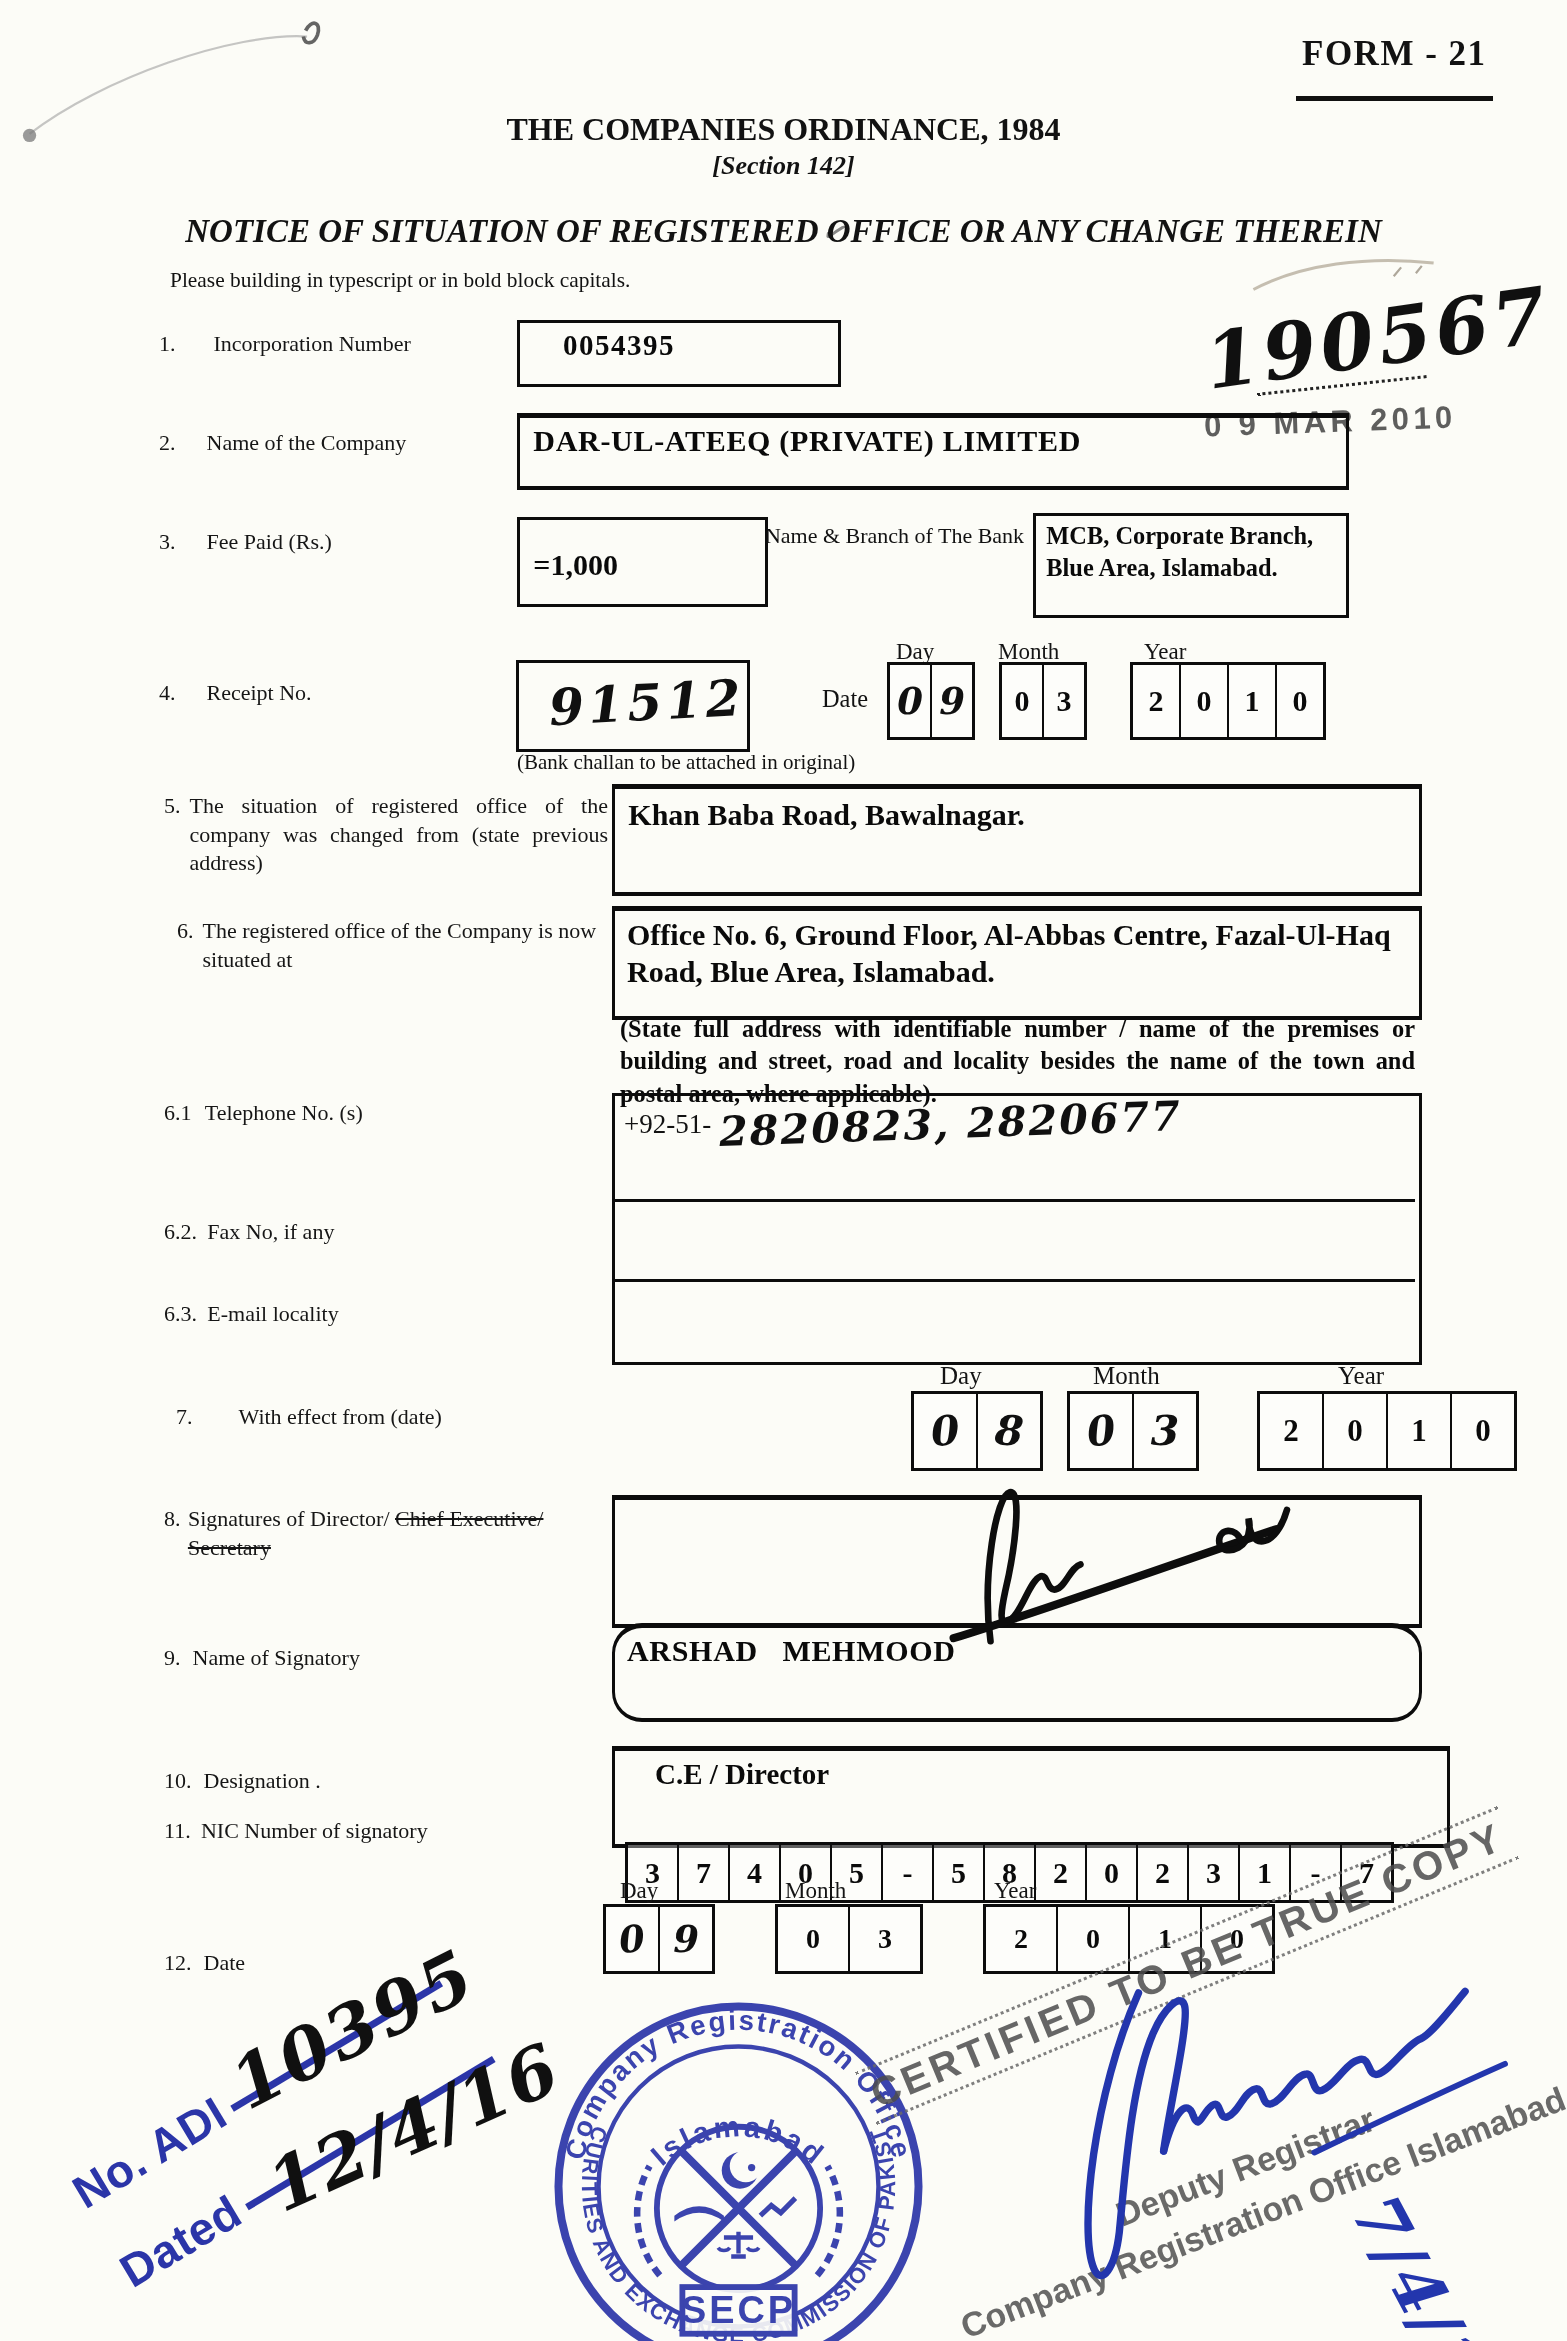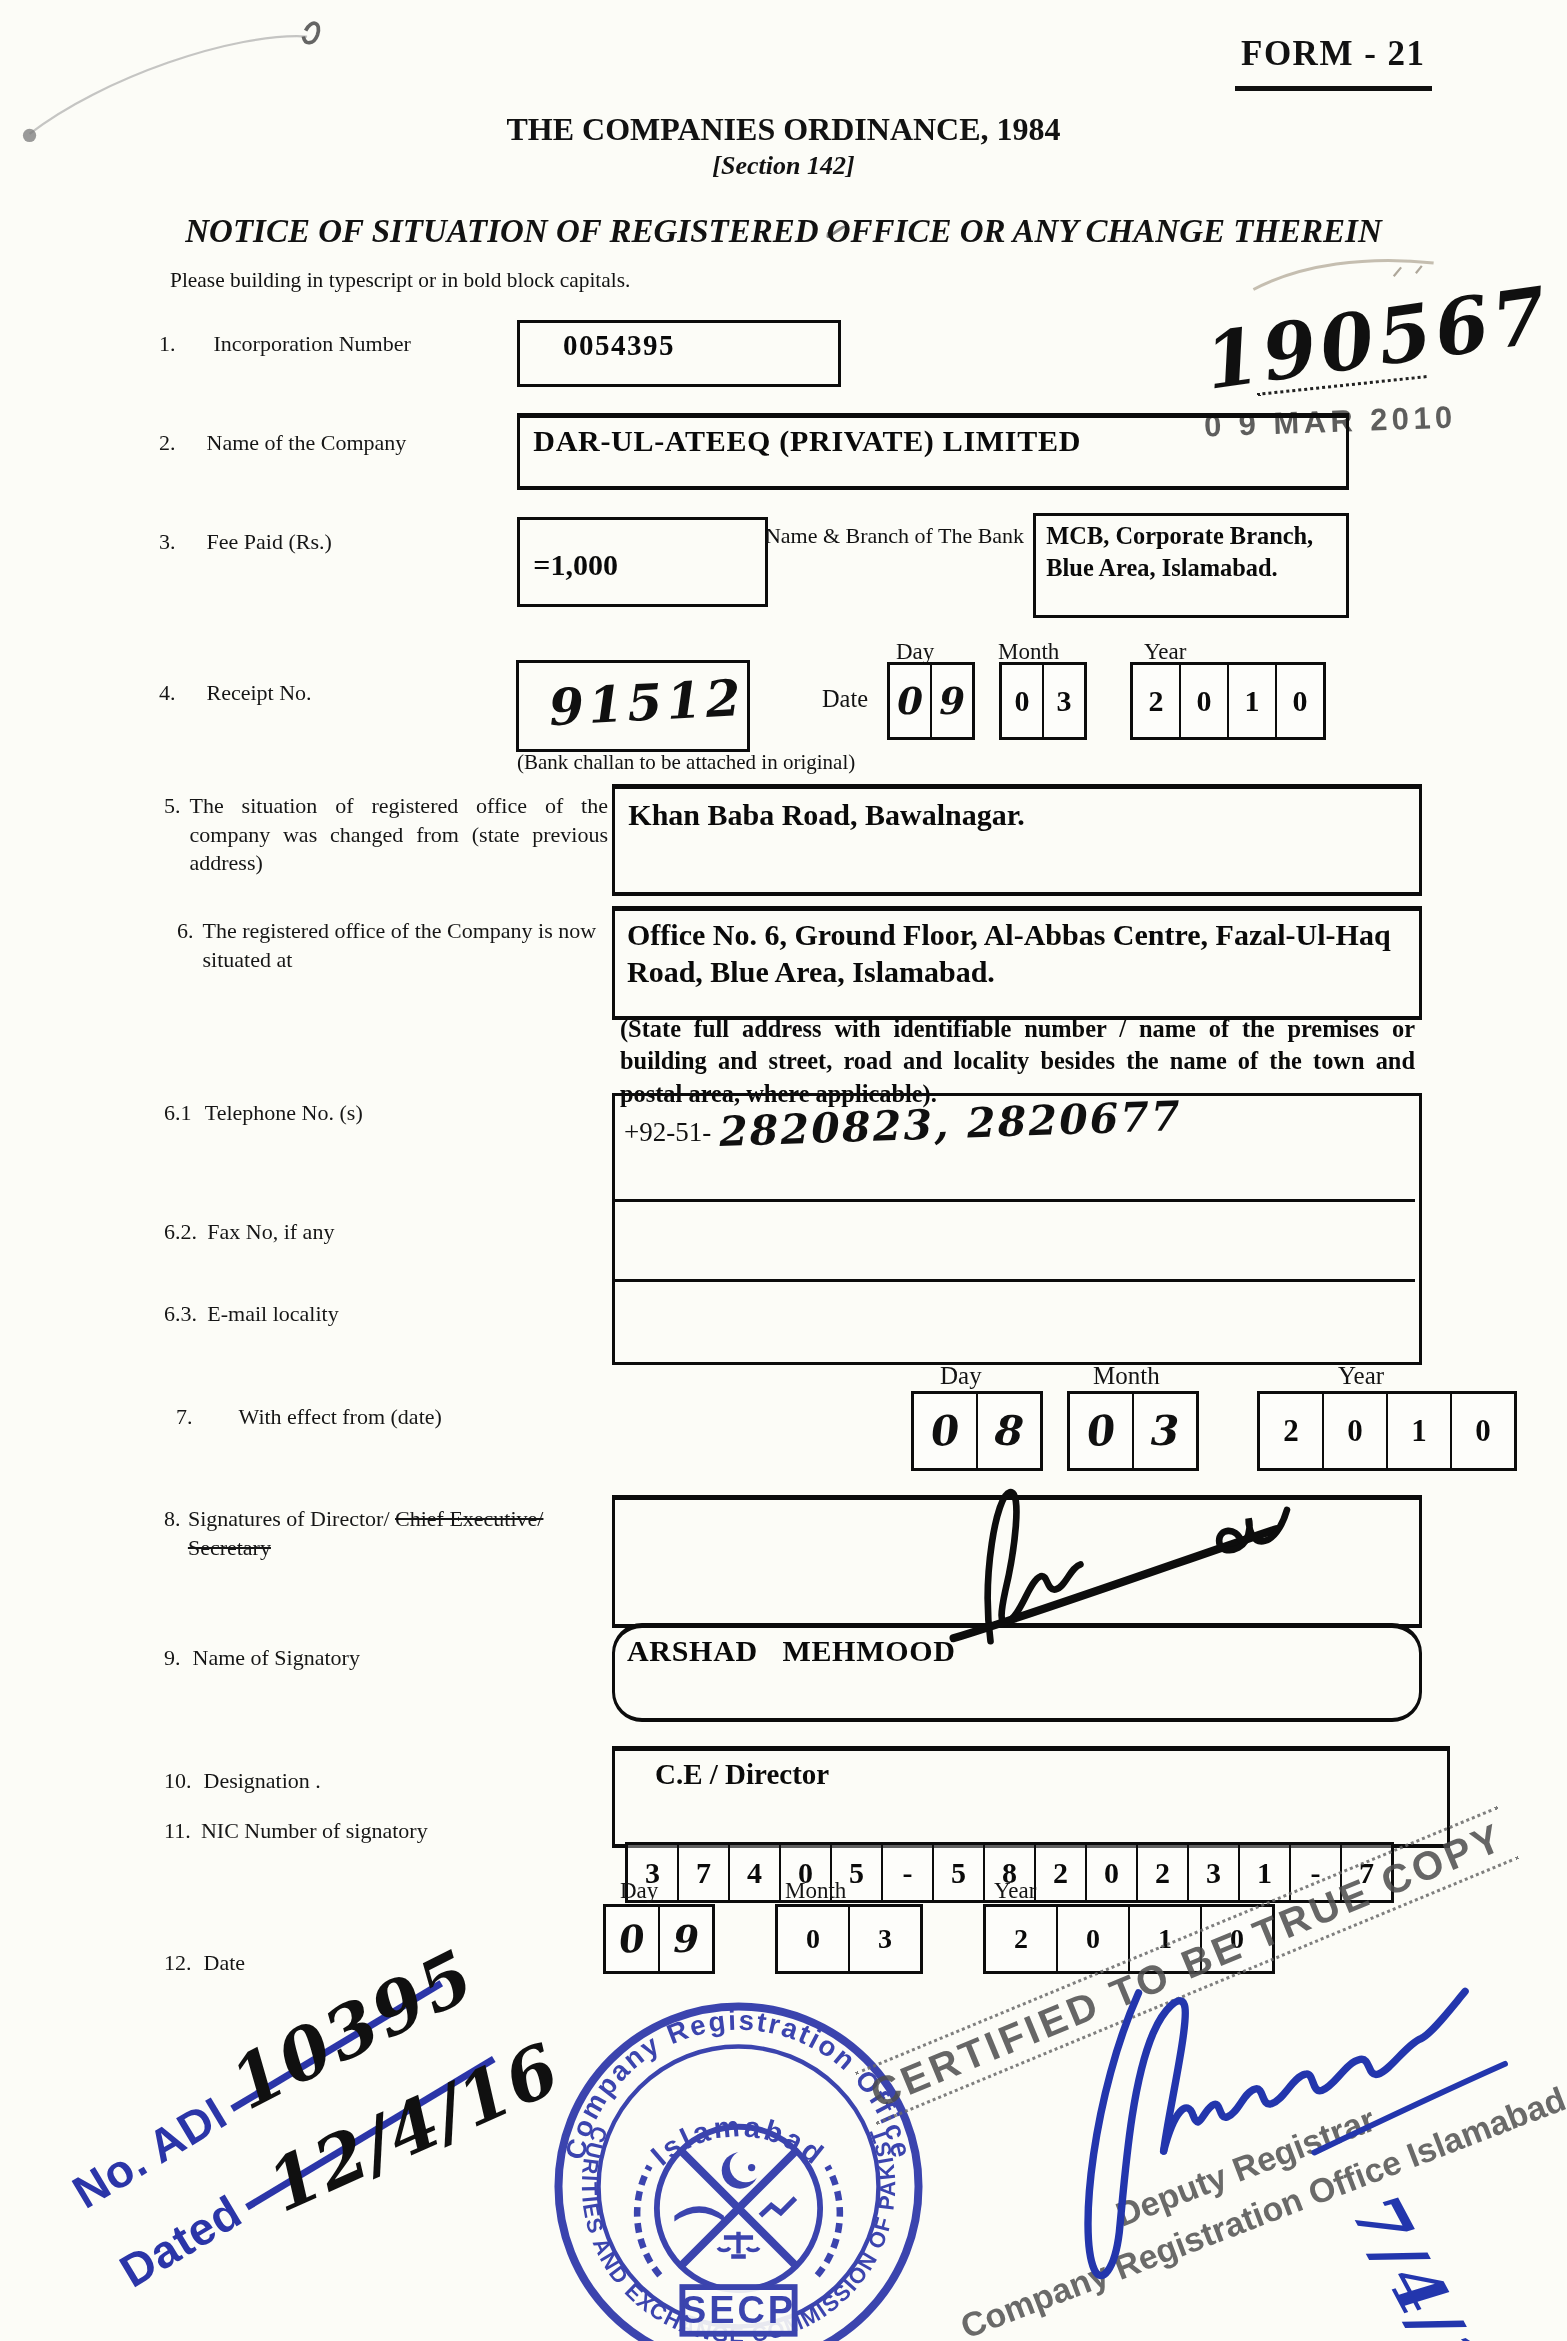--- a/index.html
+++ b/index.html
@@ -32,21 +32,21 @@
     <path d="M22,172 C120,96 300,34 398,40" stroke="#a0a0a0" stroke-width="3" fill="none" opacity=".6"></path>
     <circle cx="22" cy="174" r="9" fill="#7a7a7a" opacity=".75"></circle>
     <path d="M396,32 c8,-16 22,-12 16,6 c-5,13 -17,14 -19,2" stroke="#4a4a4a" stroke-width="5" fill="none" opacity=".85"></path>
   </svg>
   <div class="abs hand" style="left:822px;top:216px;font-size:27px;color:#555;transform:rotate(12deg);opacity:.7;">✓</div>
   <svg class="abs" style="left:1249px;top:251px" width="192" height="52" viewBox="0 0 260 70">
     <path d="M6,52 C70,18 160,6 250,16" stroke="#b7ae9e" stroke-width="4" fill="none" opacity=".8"></path>
     <path d="M196,34 l10,-12 M226,30 l8,-10" stroke="#9a9182" stroke-width="3" fill="none" opacity=".8"></path>
   </svg>
 
-  <div class="abs" style="left:1235px;top:34px;font-size:35px;font-weight:bold;border-bottom:5.2px solid #111;padding:0 6px 12px 6px;letter-spacing:1.5px;">FORM - 21</div>
+  <div class="abs" style="left:1296px;top:34px;font-size:35px;font-weight:bold;border-bottom:5.2px solid #111;padding:0 6px 22px 6px;letter-spacing:1.5px;">FORM - 21</div>
 
   <div class="abs center" style="top:111px;font-size:32px;font-weight:bold;">THE COMPANIES ORDINANCE, 1984</div>
   <div class="abs center" style="top:151px;font-size:26px;font-weight:bold;font-style:italic;">[Section 142]</div>
   <div class="abs center" style="top:213px;font-size:33px;font-weight:bold;font-style:italic;">NOTICE OF SITUATION OF REGISTERED OFFICE OR ANY CHANGE THEREIN</div>
   <div class="abs" style="left:170px;top:268px;font-size:21.4px;">Please building in typescript or in bold block capitals.</div>
 
   <div class="lbl" style="left:159px;top:330px;">
     <span class="no" style="margin-right:38px;">1.</span>
       <span>Incorporation Number</span>
   </div>
@@ -127,21 +127,21 @@
   <div class="abs val" style="left:620px;top:1013px;width:795px;font-size:24.4px;line-height:1.33;text-align:justify;">(State full address with identifiable number / name of the premises or building and street, road and locality besides the name of the town and postal area, where applicable).</div>
 
   <div class="fbox" style="left:612px;top:1093px;width:804px;height:266px;"></div>
   <div class="abs" style="left:614px;top:1199px;width:801px;border-top:3px solid #0c0c0c;"></div>
   <div class="abs" style="left:614px;top:1279px;width:801px;border-top:3px solid #0c0c0c;"></div>
 
   <div class="lbl" style="left:164px;top:1099px;">
     <span class="no" style="margin-right:13.3px;">6.1</span>
       <span>Telephone No. (s)</span>
   </div>
-  <div class="abs" style="left:624px;top:1100px;display:flex;align-items:flex-end;">
+  <div class="abs" style="left:624px;top:1100px;display:flex;align-items:center;">
     <span style="font-size:27px;">+92-51-</span>
     <span class="hand" style="font-size:41px;margin-left:7.4px;letter-spacing:2.2px;transform:rotate(-2deg);">2820823, 2820677</span>
   </div>
 
   <div class="lbl" style="left:164px;top:1218px;">
     <span class="no" style="margin-right:10.3px;">6.2.</span>
       <span>Fax No, if any</span>
   </div>
   <div class="lbl" style="left:164px;top:1300px;">
     <span class="no" style="margin-right:10.3px;">6.3.</span>

